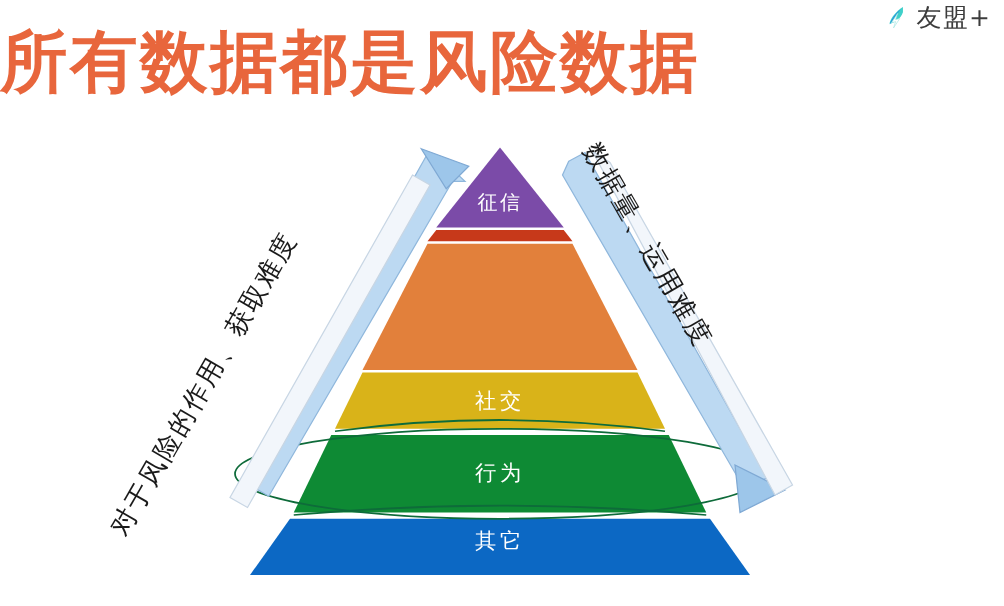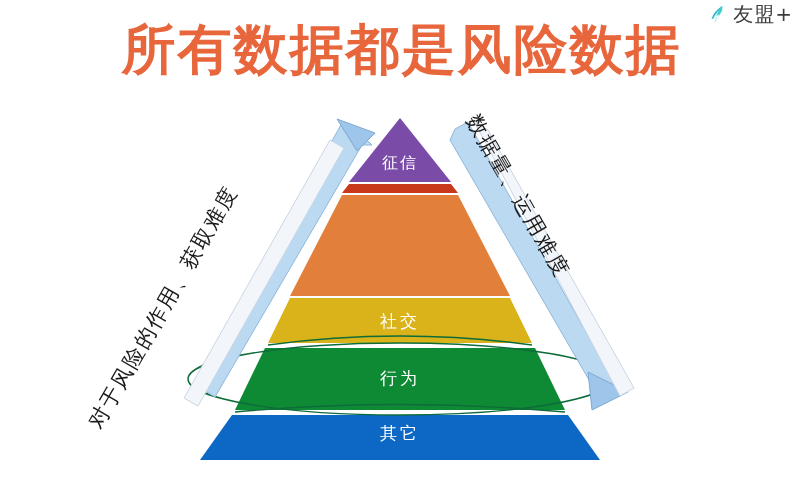--- a/index.html
+++ b/index.html
@@ -14,21 +14,21 @@
     position:absolute;top:4px;right:10px;display:flex;align-items:center;gap:4px;
   }
   .brand .mark{width:20px;height:20px;display:block;}
   .brand .name{
     font-family:"DejaVu Sans","Liberation Sans",sans-serif;
     font-size:20px;color:#3c3c3c;letter-spacing:1px;font-weight:400;line-height:1;
   }
 
   
   .headline{
-    position:absolute;left:0;top:20px;width:803px;text-align:center;
+    position:absolute;left:0;top:20px;width:803px;
     font-family:"DejaVu Sans","Liberation Sans",sans-serif;
     font-size:54px;font-weight:700;color:#e8663c;letter-spacing:2px;
     white-space:nowrap;line-height:1.1;
   }
 
   
   .diagram{position:absolute;left:0;top:0;width:803px;height:485px;}
   .diagram svg{display:block;width:803px;height:485px;}
 
   .layer-label{

